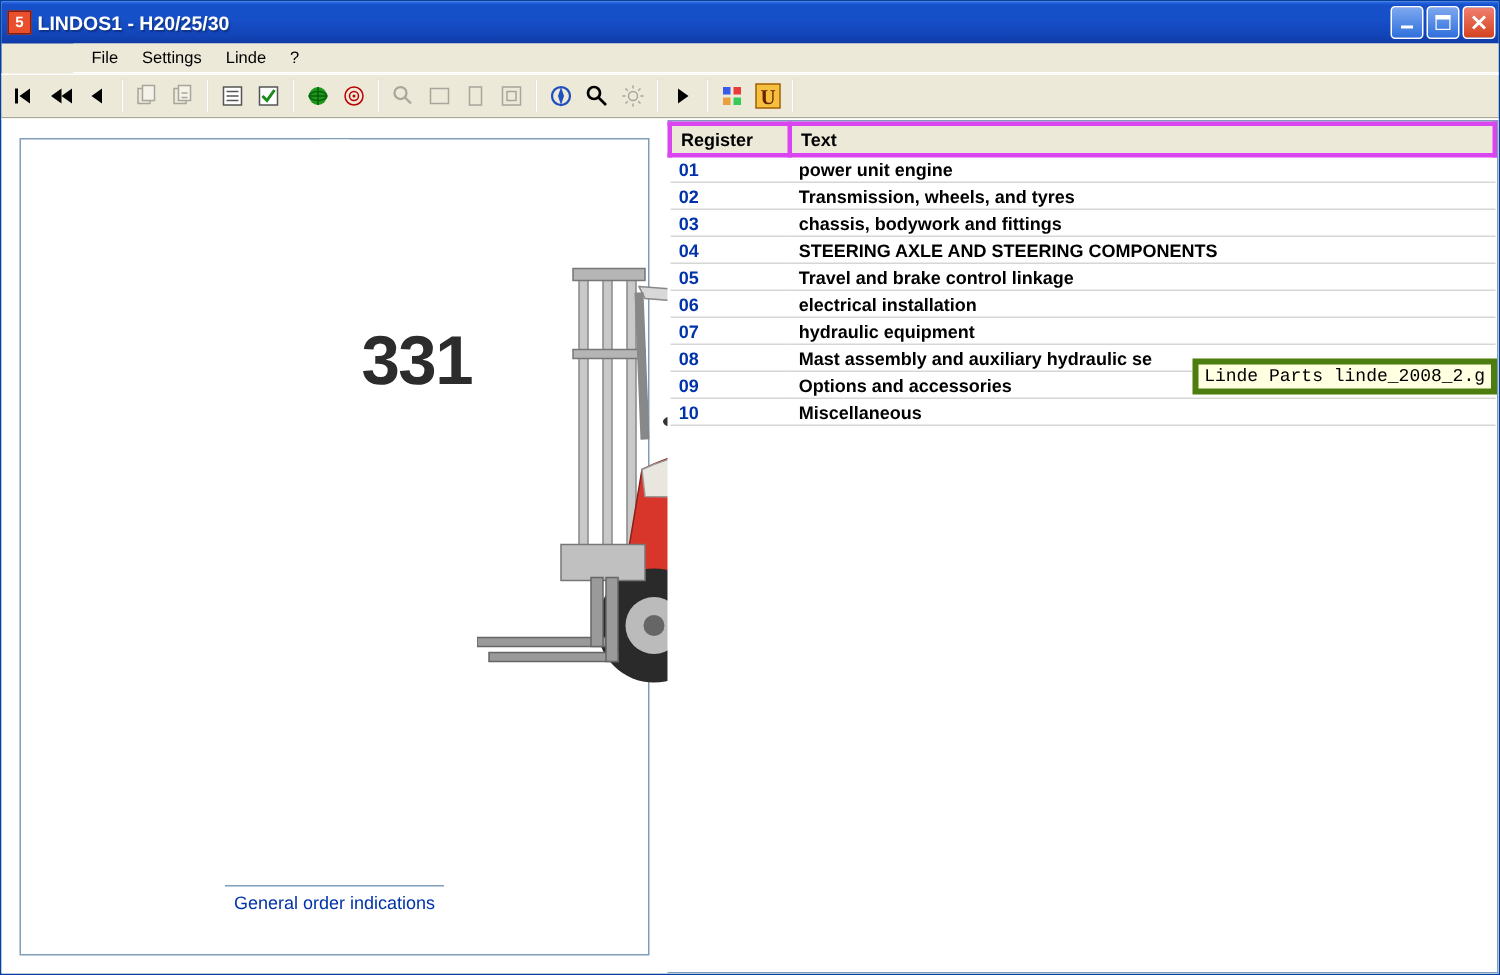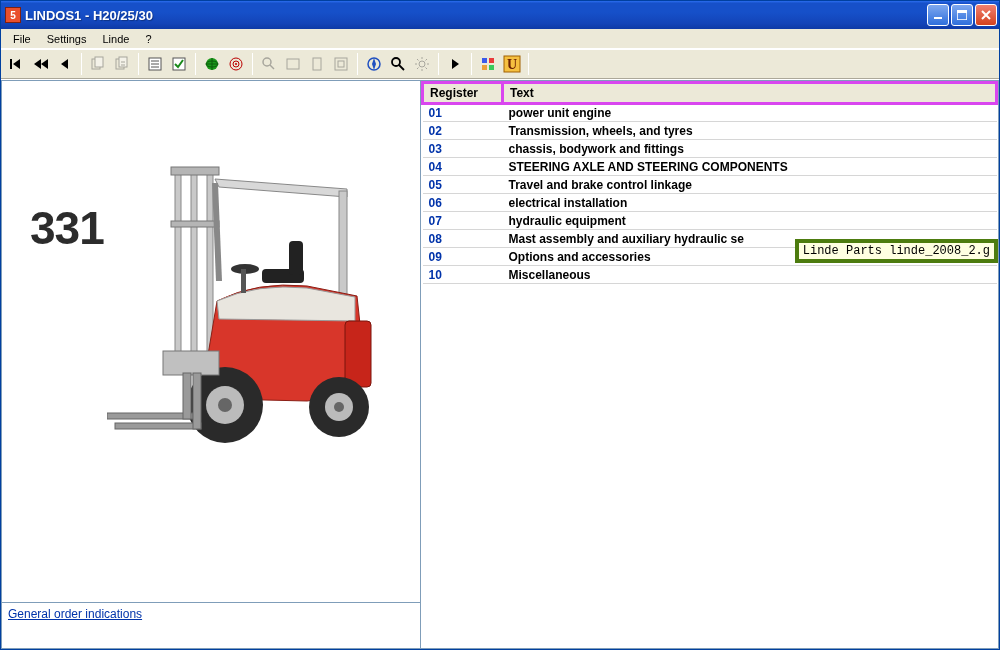--- a/index.html
+++ b/index.html
@@ -8,34 +8,34 @@
   
   .titlebar { height:28px; background:linear-gradient(to bottom,#2a6def 0%,#1650c9 8%,#1650c9 40%,#1344b8 80%,#0e3aa6 100%); display:flex; align-items:center; color:#fff; font-weight:bold; font-size:13px; padding:0 2px 0 4px; }
   .titlebar .app-icon { width:16px; height:16px; background:#e94f2d; border:1px solid #802010; margin-right:4px; display:flex; align-items:center; justify-content:center; color:#fff; font-size:10px; font-weight:bold;}
   .titlebar .title-text { flex:1; text-shadow:1px 1px 1px rgba(0,0,0,.3); }
   .titlebar .ctrls { display:flex; gap:2px; }
   .titlebar .ctrl { width:22px; height:22px; border-radius:3px; border:1px solid #fff; display:flex; align-items:center; justify-content:center; color:#fff; font-weight:bold; cursor:pointer;}
   .ctrl.min, .ctrl.max { background:linear-gradient(to bottom,#7ea8ef,#2f6fdc); }
   .ctrl.close { background:linear-gradient(to bottom,#f08070,#d4421e); }
   .ctrl svg { pointer-events:none; }
   
-  .menubar { height:20px; background:#ece9d8; display:flex; align-items:center; padding:0 4px; border-bottom:1px solid #fff; }
+  .menubar { height:20px; background:#ece9d8; display:flex; align-items:center; padding:0 4px; border-bottom:1px solid #fff;margin-left:48px; }
   .menubar .menu-item { padding:2px 8px; cursor:pointer; }
   
   .toolbar { height:30px; background:#ece9d8; border-top:1px solid #fff; border-bottom:1px solid #aca899; display:flex; align-items:center; padding:2px 4px; gap:0; }
   .tbtn { width:24px; height:24px; display:flex; align-items:center; justify-content:center; border:1px solid transparent; cursor:pointer; position:relative; }
   .tbtn.disabled { opacity:.45; cursor:default; }
   .tsep { width:1px; height:22px; background:#aca899; margin:0 4px; border-right:1px solid #fff; }
   
   .content { flex:1; display:flex; background:#fff; border-top:1px solid #fff; overflow:hidden; }
-  .left-pane { width:420px; display:flex; flex-direction:column; border:1px solid #7f9db9; margin:0; }
+  .left-pane { width:420px; display:flex; flex-direction:column; border:1px solid #7f9db9; margin:12px;align-items:center; }
   .image-area { flex:1; background:#fff; position:relative; padding:10px 10px; }
   .model-number { position:absolute; top:120px; left:28px; font-family:Arial,Helvetica,sans-serif; font-size:46px; font-weight:bold; color:#2c2c2c; letter-spacing:-1px; }
   .forklift { position:absolute; left:105px; top:80px; width:290px; height:300px; }
-  .bottom-note { height:46px; border-top:1px solid #7f9db9; padding:4px 6px; color:#0033aa; background:#fff; font-size:12px;text-decoration:underline; }
+  .bottom-note { height:46px; border-top:1px solid #7f9db9; padding:4px 6px; color:#0033aa; background:#fff; font-size:12px; }
   .right-pane { flex:1; border:1px solid #7f9db9; border-left:none; display:flex; flex-direction:column; background:#fff; position:relative; }
   table.register { width:100%; border-collapse:collapse; font-size:12px; }
   table.register th { text-align:left; background:#ece9d8; border:3px solid #d946ef; padding:2px 6px; font-weight:bold; }
   table.register td { border-bottom:1px solid #d6d6d6; padding:1px 6px; height:18px; }
   table.register td.reg { color:#0033aa; font-weight:bold; width:80px; }
   table.register td.txt { font-weight:bold; }
   .tooltip { position:absolute; right:0; top:158px; background:#ffffe1; border:4px solid #4d7c0f; padding:1px 4px; font-size:12px; font-family:"Courier New",monospace; white-space:nowrap; }
 </style>
 </head>
 <body>

